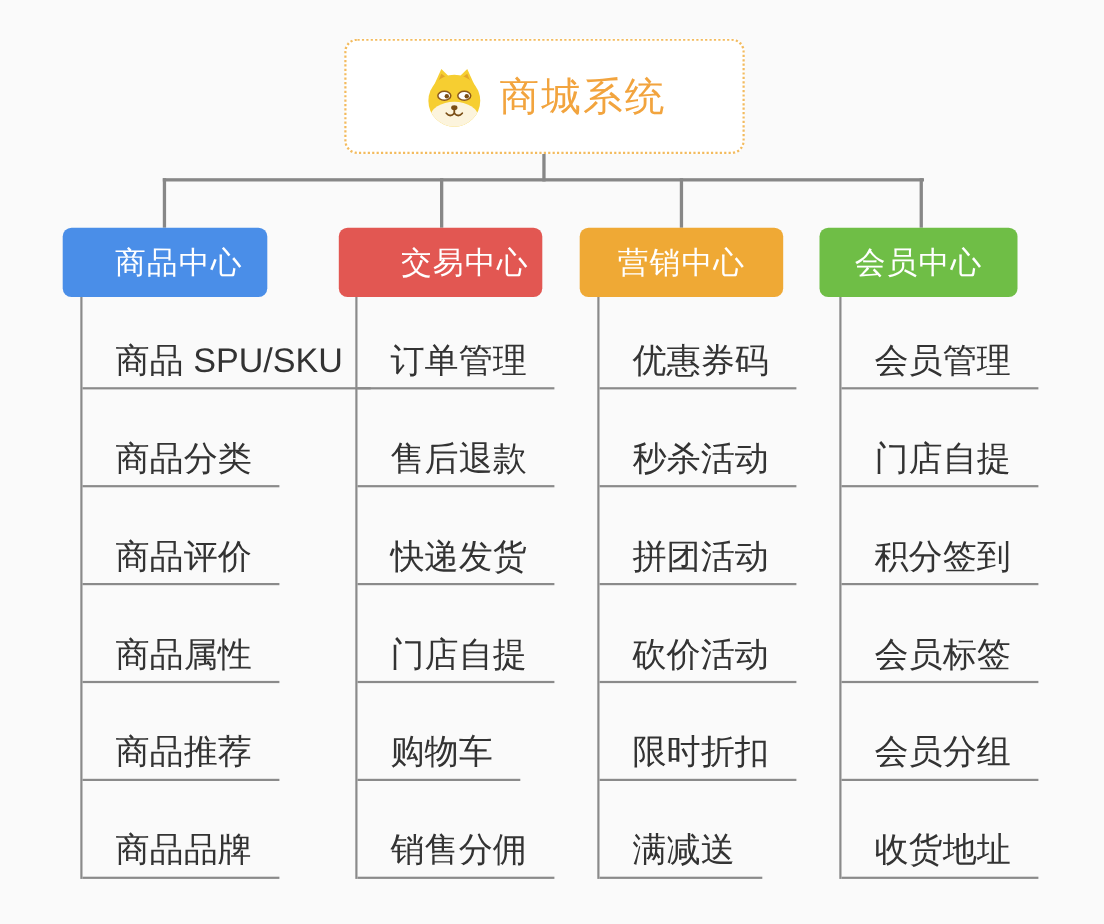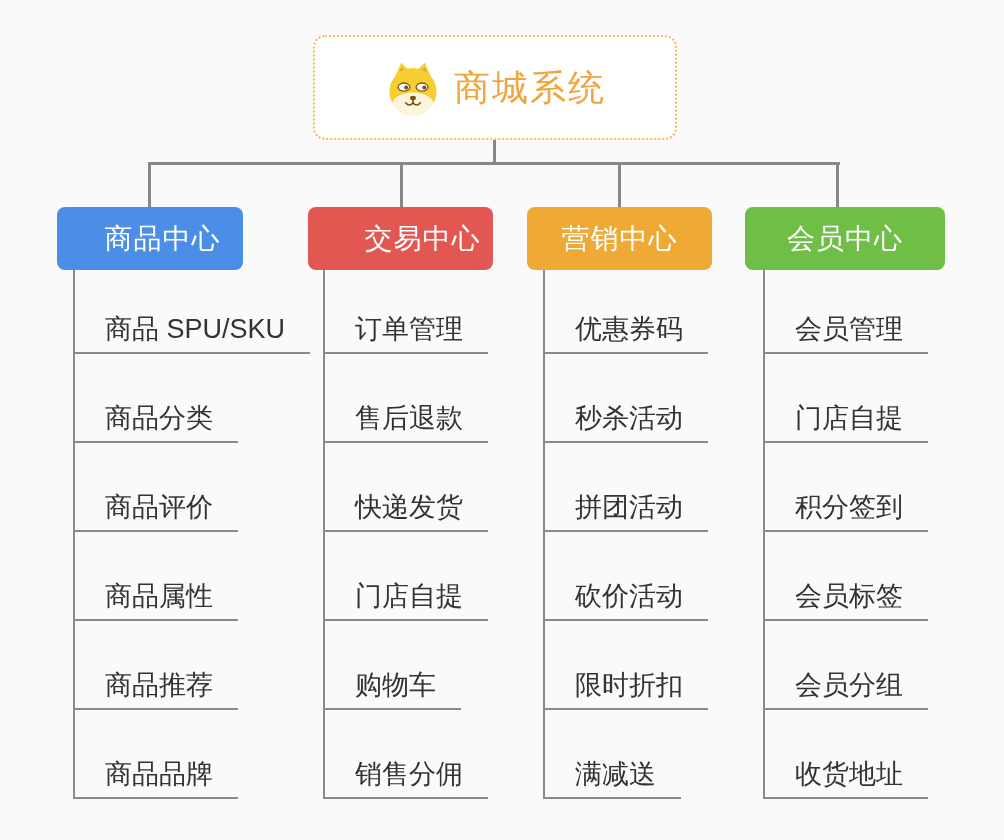--- a/index.html
+++ b/index.html
@@ -36,39 +36,39 @@
   
   .branch{
     position:absolute;top:207px;height:63px;border-radius:8px;
     display:flex;align-items:center;justify-content:center;
     color:#ffffff;font-size:28px;letter-spacing:1px;white-space:nowrap;
     box-sizing:border-box;
   }
   .branch-0{left:57px;width:186px;padding-left:25px;}
   .branch-1{left:308px;width:185px;padding-left:44px;}
   .branch-2{left:527px;width:185px;}
-  .branch-3{left:745px;width:200px;}
+  .branch-3{left:745px;width:180px;}
 
   
   .leaves{
     position:absolute;top:270px;height:529px;
     border-left:2px solid #8a8a8a;
     display:flex;flex-direction:column;
   }
   .leaves-0{left:73px;}
   .leaves-1{left:323px;}
   .leaves-2{left:543px;}
   .leaves-3{left:763px;}
   .leaf{
     height:89px;display:flex;align-items:flex-end;
   }
   .leaf:first-child{height:84px;}
   .leaf-text{
     display:inline-block;white-space:nowrap;
-    font-size:27px;line-height:1;color:#333333;
+    font-size:31px;line-height:1;color:#333333;
     padding:0 25px 9px 30px;
     border-bottom:2px solid #8a8a8a;
   }
 </style>
 </head>
 <body>
 
 <div class="canvas">
 
   <div class="connector root-stem"></div>

